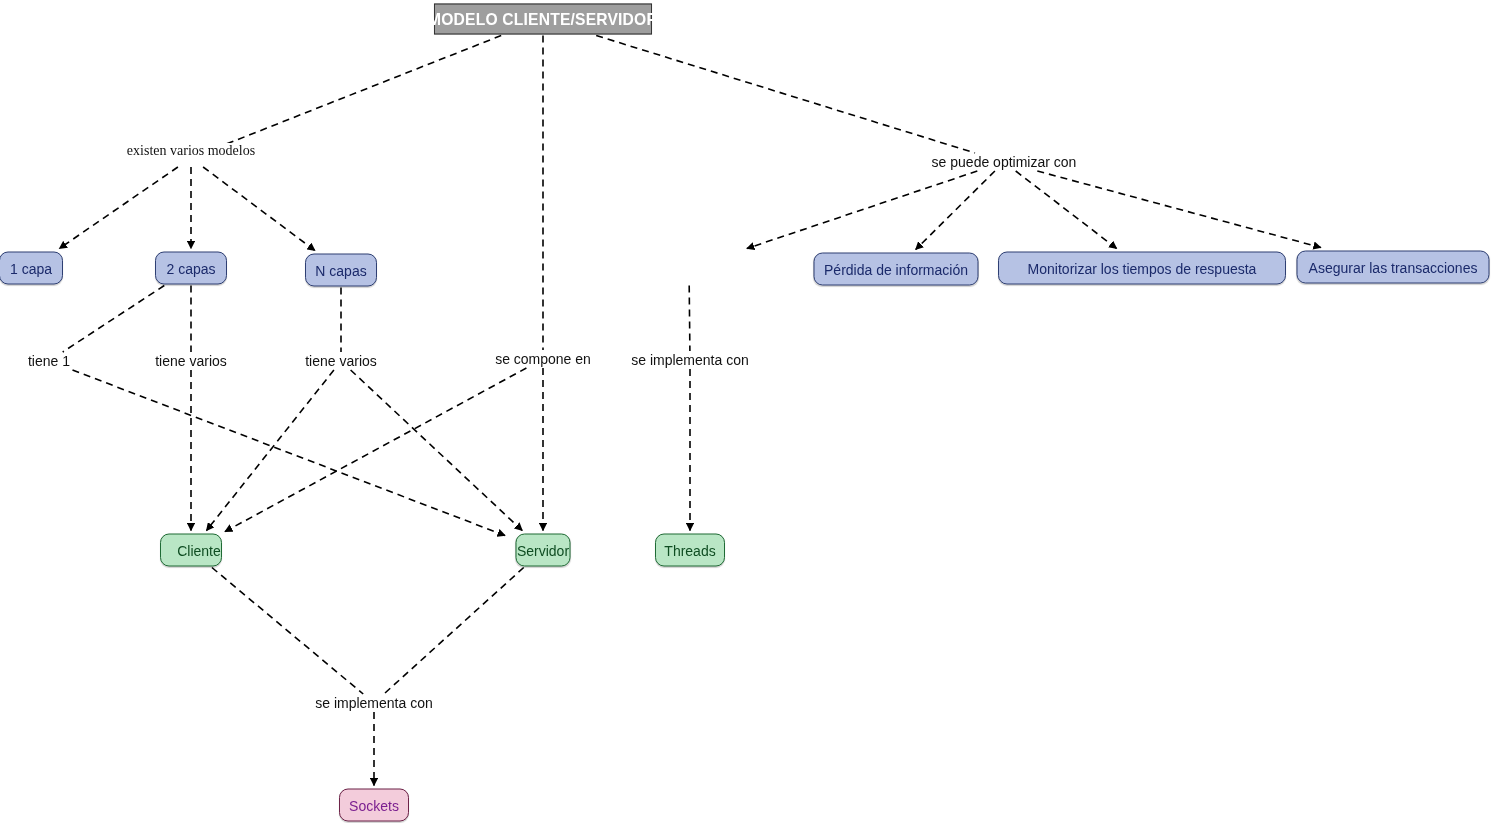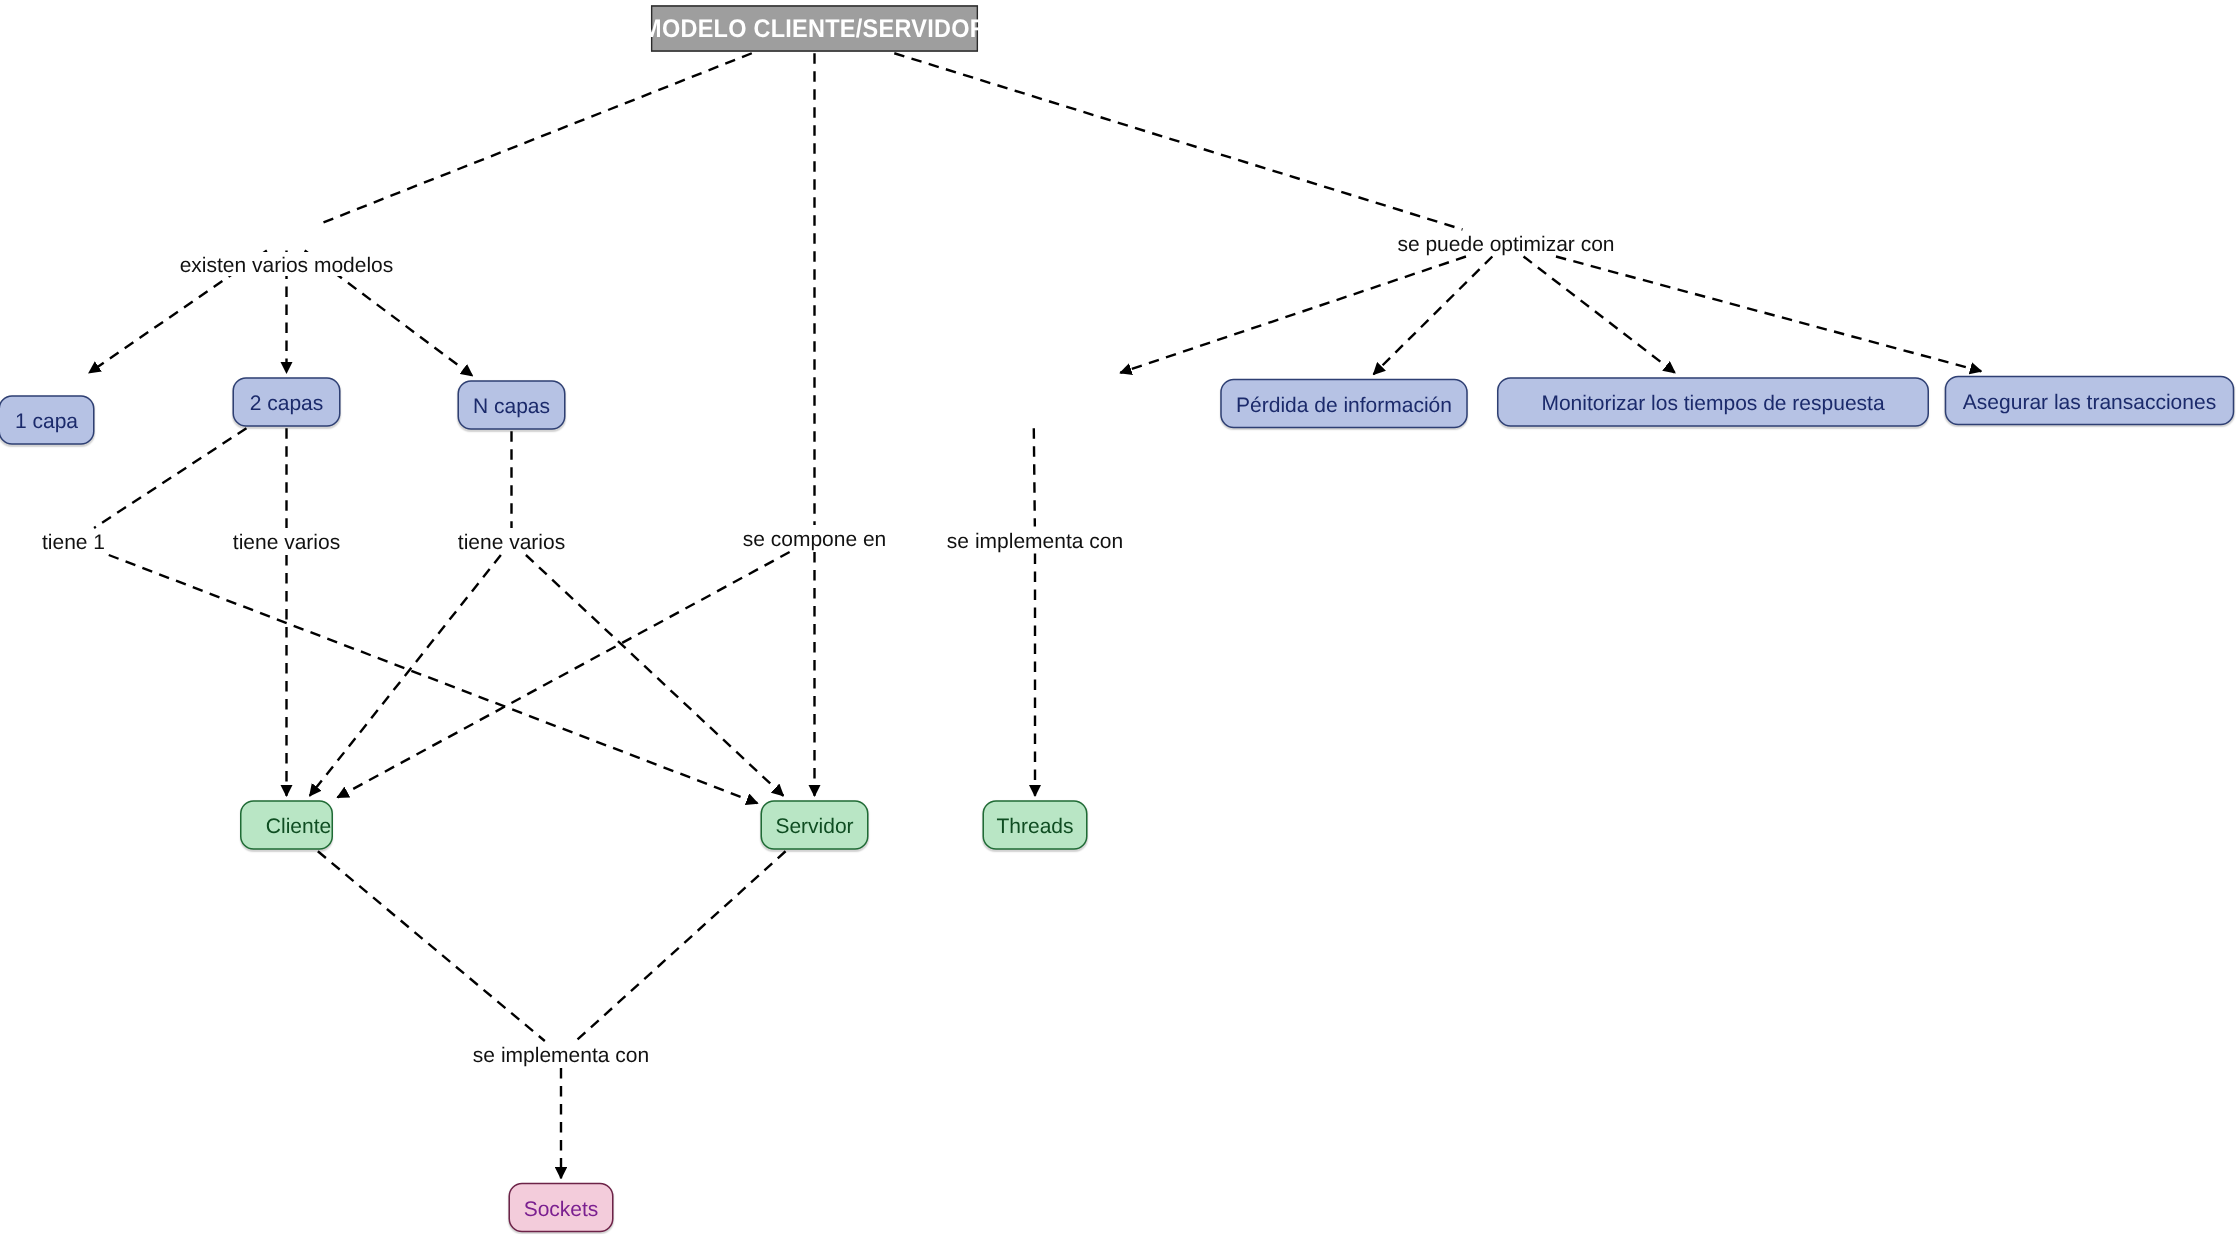--- a/index.html
+++ b/index.html
@@ -134,21 +134,21 @@
         <line x1="211.9" y1="567.5" x2="363.2" y2="694.0"></line>
         <line x1="523.7" y1="567.5" x2="383.9" y2="694.0"></line>
         <line x1="374.0" y1="712.0" x2="374.0" y2="785.5" marker-end="url(#arrowhead)"></line>
       </g>
   </svg>
 
   <div class="node node-root" style="left: 543px; top: 19px; width: 237px; height: 31px;">
     <span>MODELO CLIENTE/SERVIDOR</span>
   </div>
 
-  <div class="node node-concept" style="left: 31px; top: 268px; width: 64px; height: 33px; margin-top: 12px;">
+  <div class="node node-concept" style="left: 31px; top: 268px; width: 64px; height: 33px;">
     <span>1 capa</span>
   </div>
   <div class="node node-concept" style="left: 191px; top: 268px; width: 72px; height: 33px;">
     <span>2 capas</span>
   </div>
   <div class="node node-concept" style="left: 341px; top: 270px; width: 72px; height: 33px; text-align: center;">
     <span>N capas</span>
   </div>
   <div class="node node-concept" style="left: 896px; top: 269px; width: 165px; height: 33px;">
     <span>Pérdida de información</span>
@@ -156,33 +156,33 @@
   <div class="node node-concept" style="left: 1142px; top: 268px; width: 288px; height: 33px;">
     <span>Monitorizar los tiempos de respuesta</span>
   </div>
   <div class="node node-concept" style="left: 1393px; top: 267px; width: 193px; height: 33px;">
     <span>Asegurar las transacciones</span>
   </div>
 
   <div class="node node-green" style="left: 191px; top: 550px; width: 62px; height: 33px; padding-left: 28px;">
     <span>Cliente</span>
   </div>
-  <div class="node node-green" style="left: 543px; top: 550px; width: 72px; height: 33px;">
+  <div class="node node-green" style="left: 543px; top: 550px; width: 55px; height: 33px;">
     <span>Servidor</span>
   </div>
   <div class="node node-green" style="left: 690px; top: 550px; width: 70px; height: 33px; text-align: center;">
     <span>Threads</span>
   </div>
 
   <div class="node node-pink" style="left: 374px; top: 805px; width: 70px; height: 33px;">
     <span>Sockets</span>
   </div>
 
   <div id="link-label-layer">
-      <div class="link-label" style="left: 191px; top: 176px;">existen varios modelos</div>
+      <div class="link-label" style="left: 191px; top: 151px; font-family: Liberation Serif, serif;">existen varios modelos</div>
       <div class="link-label" style="left: 1004px; top: 162px;">se puede optimizar con</div>
       <div class="link-label" style="left: 49px; top: 361px;">tiene 1</div>
       <div class="link-label" style="left: 191px; top: 361px;">tiene varios</div>
       <div class="link-label" style="left: 341px; top: 361px;">tiene varios</div>
       <div class="link-label" style="left: 543px; top: 359px;">se compone en</div>
       <div class="link-label" style="left: 690px; top: 360px;">se implementa con</div>
       <div class="link-label" style="left: 374px; top: 703px;">se implementa con</div>
     </div>
 
 </div>

